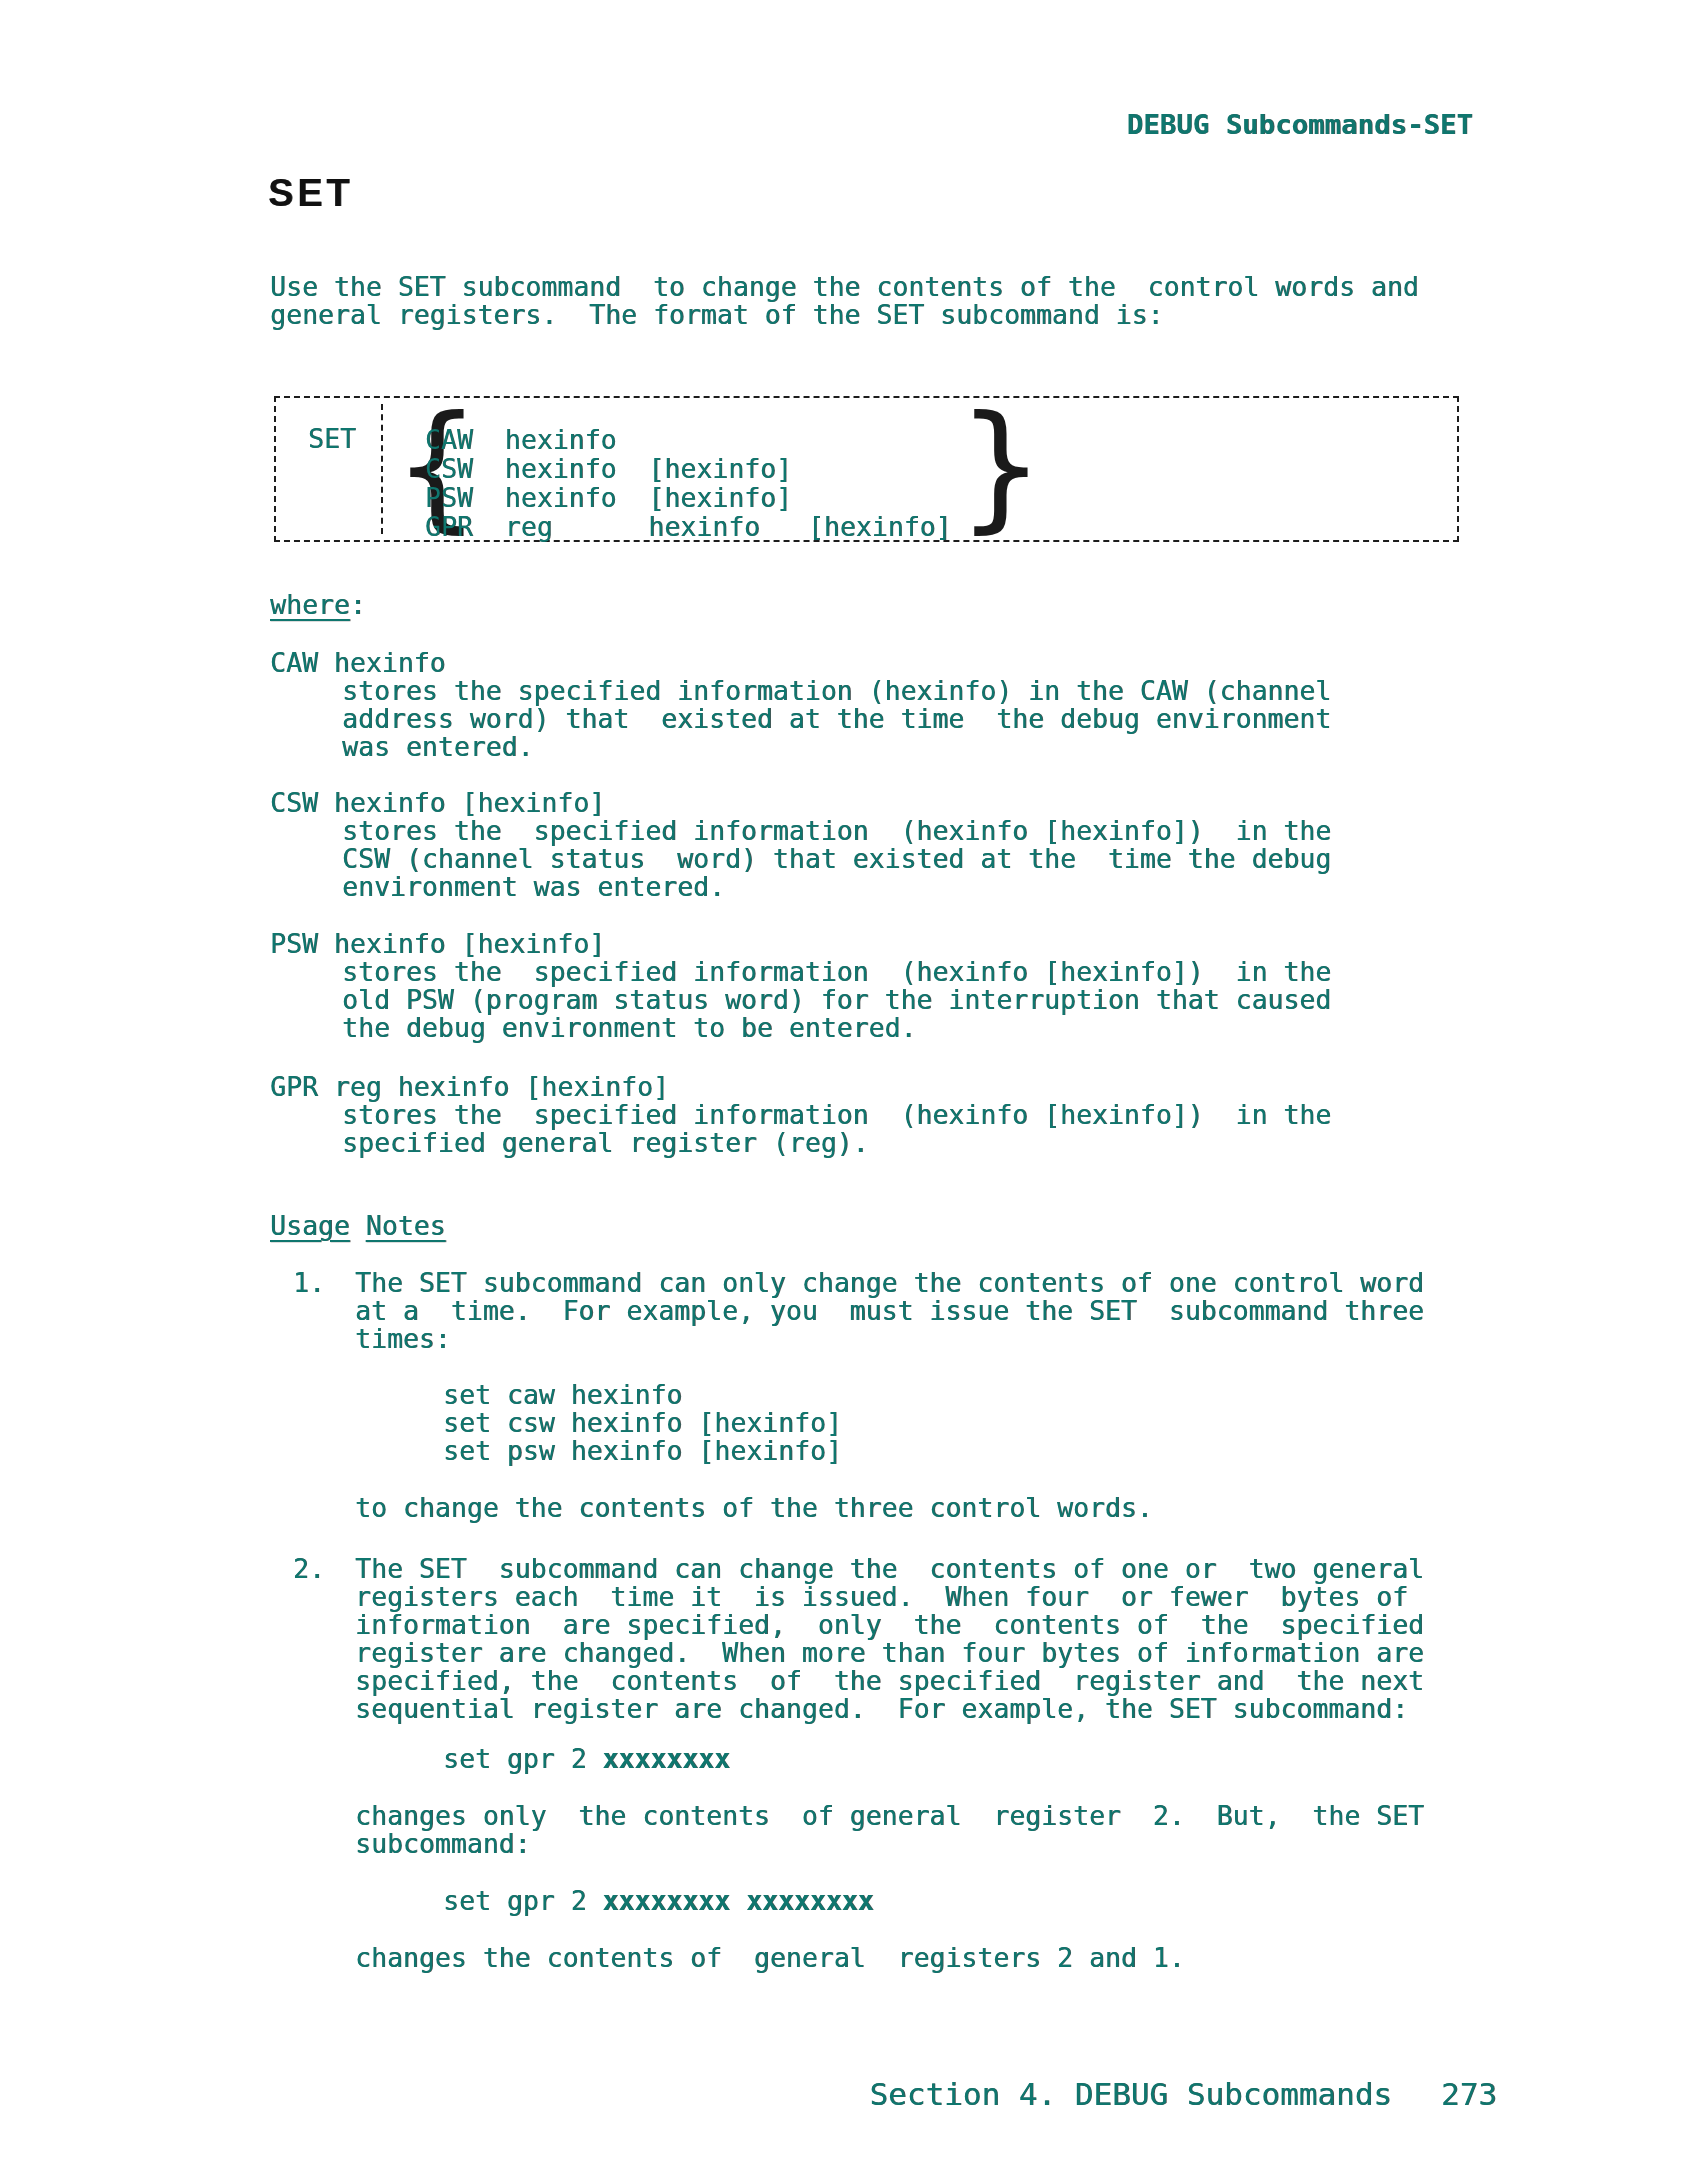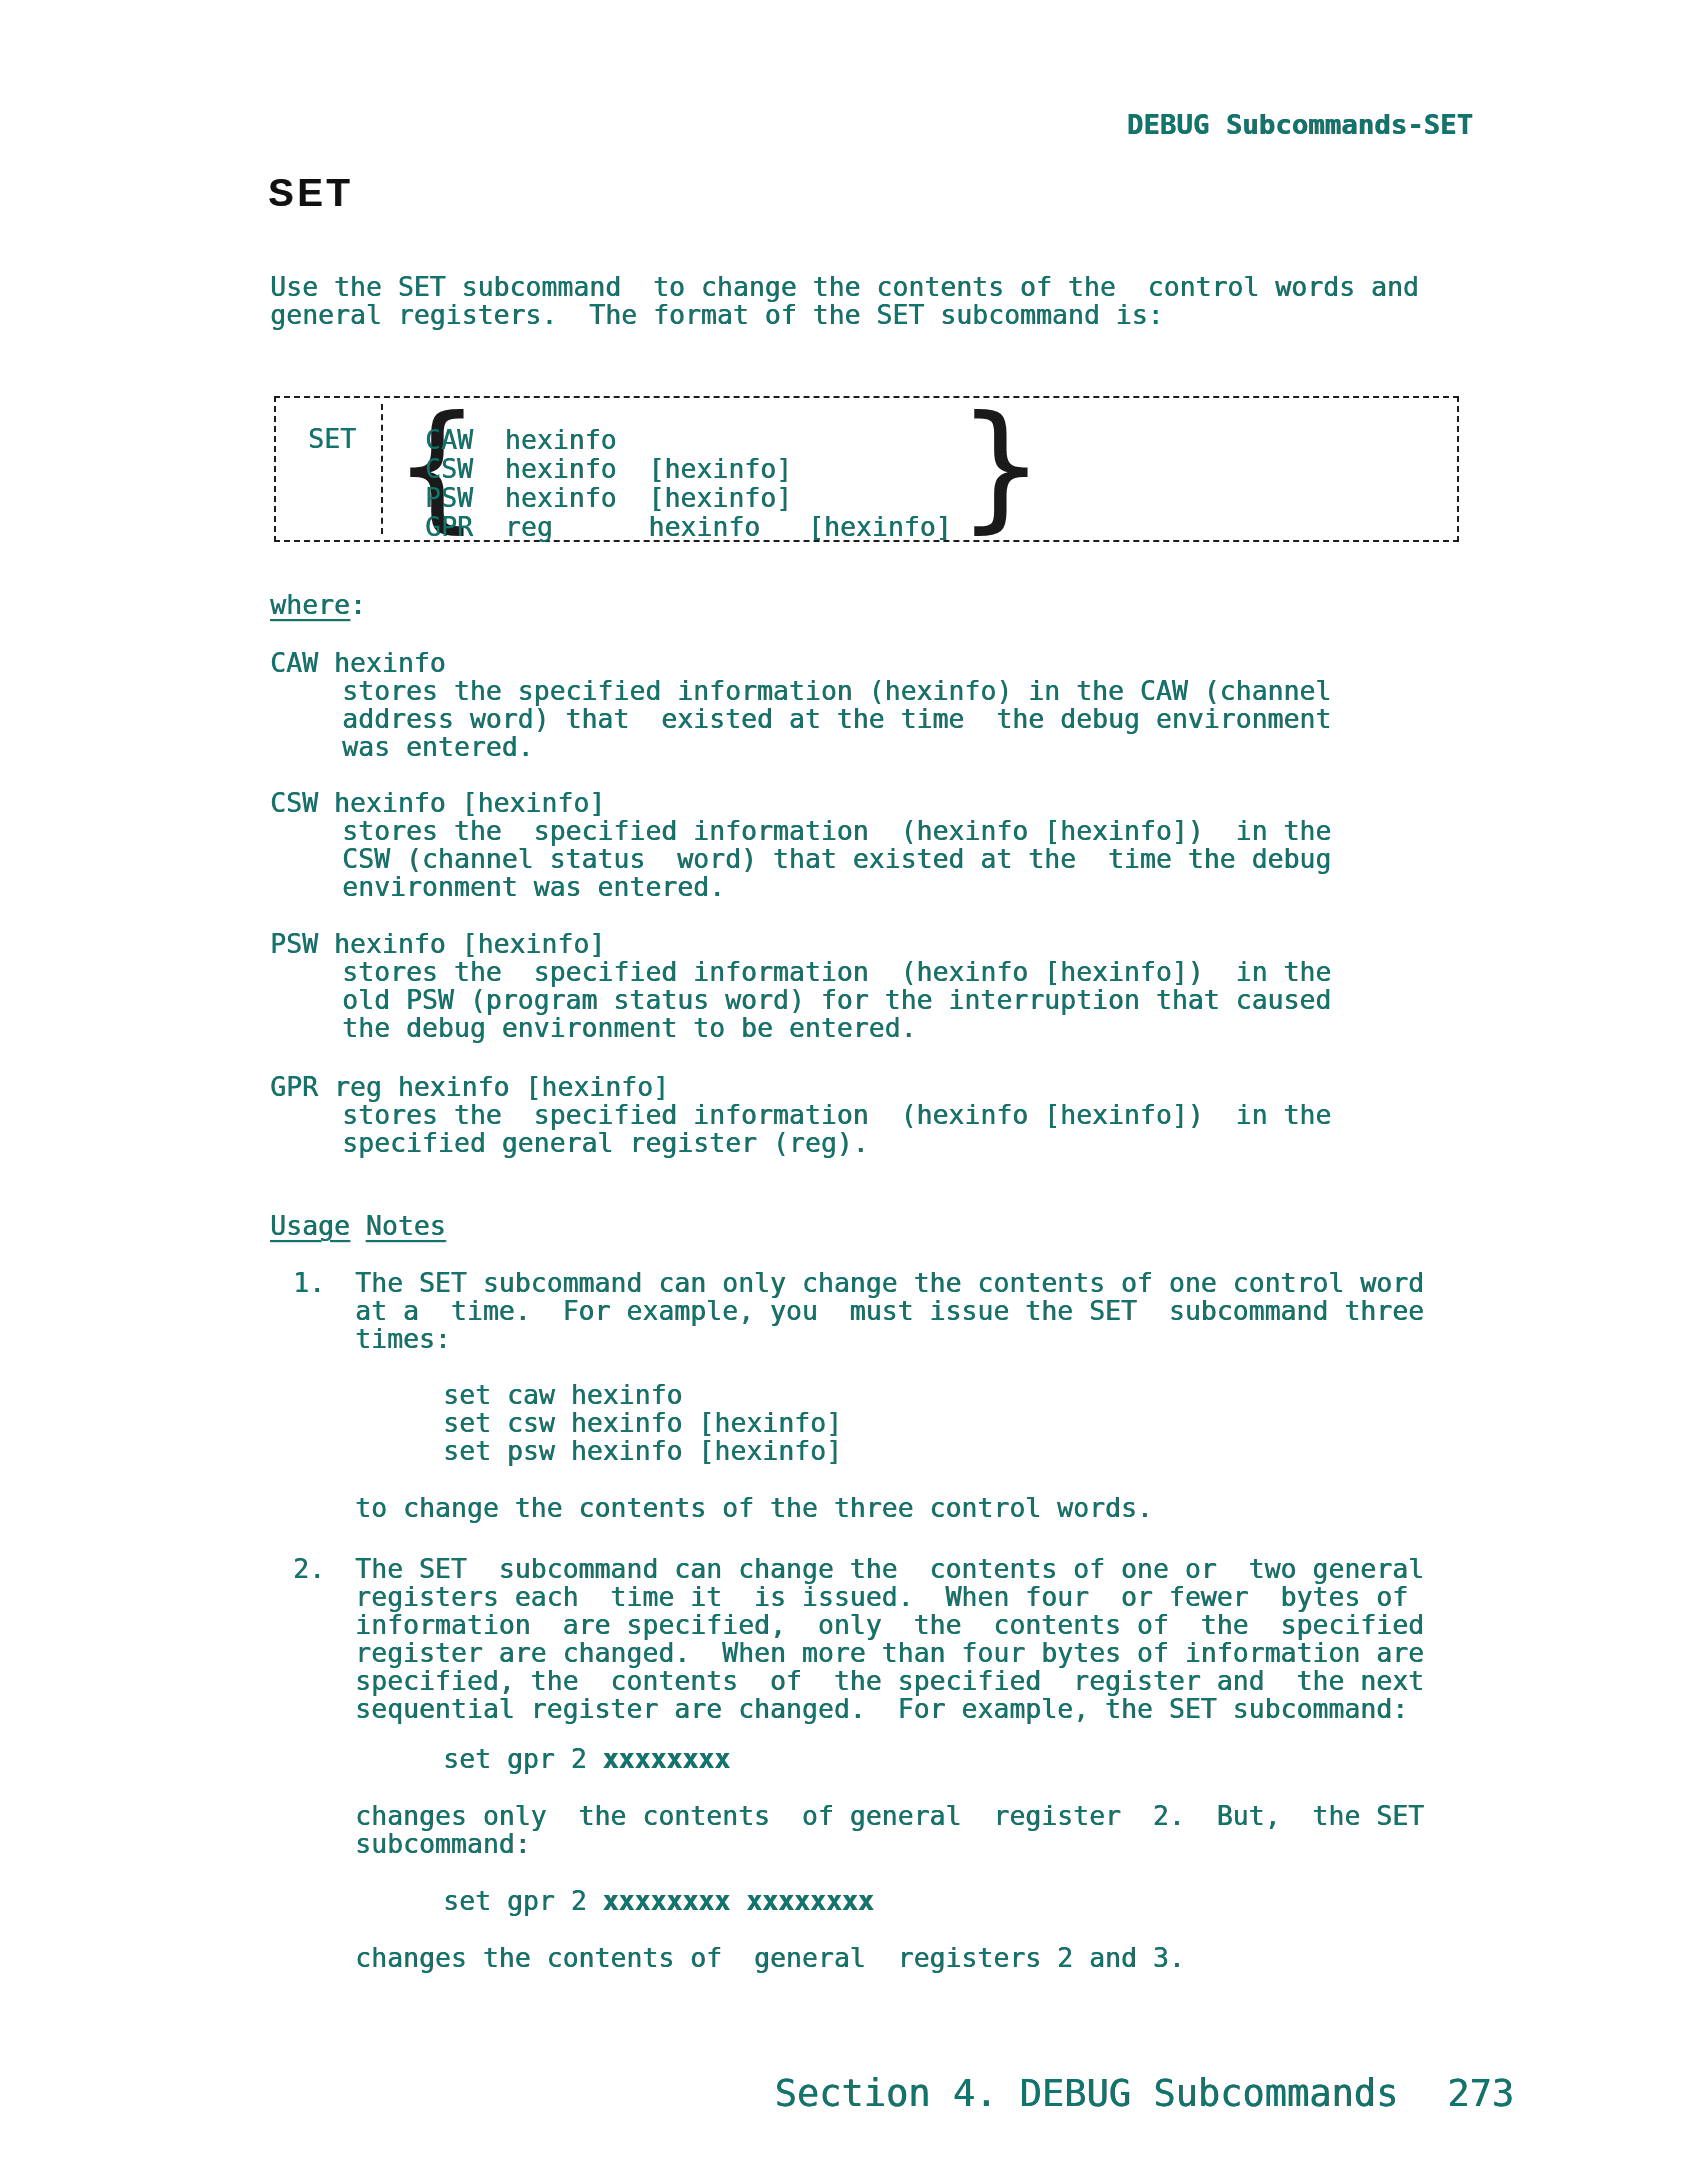--- a/index.html
+++ b/index.html
@@ -62,21 +62,21 @@
   .note-2 { top:1555px; }
   .note-num { width:62px; flex:0 0 62px; }
   .indent-example { left:443px; }
   .hang { left:355px; }
   .ex1 { top:1381px; }
   .close1 { top:1494px; }
   .ex2a { top:1745px; }
   .mid2 { top:1802px; }
   .ex2b { top:1887px; }
   .close2 { top:1944px; }
-  .footer { position:absolute; top:2080px; right:173px; font-size:37px; }
+  .footer { position:absolute; top:2080px; right:190px; font-size:31px; }
   .footer .page-num { margin-left:49px; }
 </style>
 </head>
 <body>
 
 <div class="page">
 
   <div class="running-header mono">DEBUG Subcommands-SET</div>
 
   <h1 class="page-title">SET</h1>
@@ -149,18 +149,18 @@
 sequential register are changed.  For example, the SET subcommand:</pre>
   </div>
 
   <div class="block mono indent-example ex2a"><span>set gpr 2 </span><span class="bold">xxxxxxxx</span></div>
 
   <pre class="block mono hang mid2">changes only  the contents  of general  register  2.  But,  the SET
 subcommand:</pre>
 
   <div class="block mono indent-example ex2b"><span>set gpr 2 </span><span class="bold">xxxxxxxx xxxxxxxx</span></div>
 
-  <pre class="block mono hang close2">changes the contents of  general  registers 2 and 3.</pre>
+  <pre class="block mono hang close2">changes the contents of  general  registers 2 and 1.</pre>
 
   <div class="footer mono"><span>Section 4. DEBUG Subcommands</span><span class="page-num">273</span></div>
 
 </div>
 
 
 </body></html>

